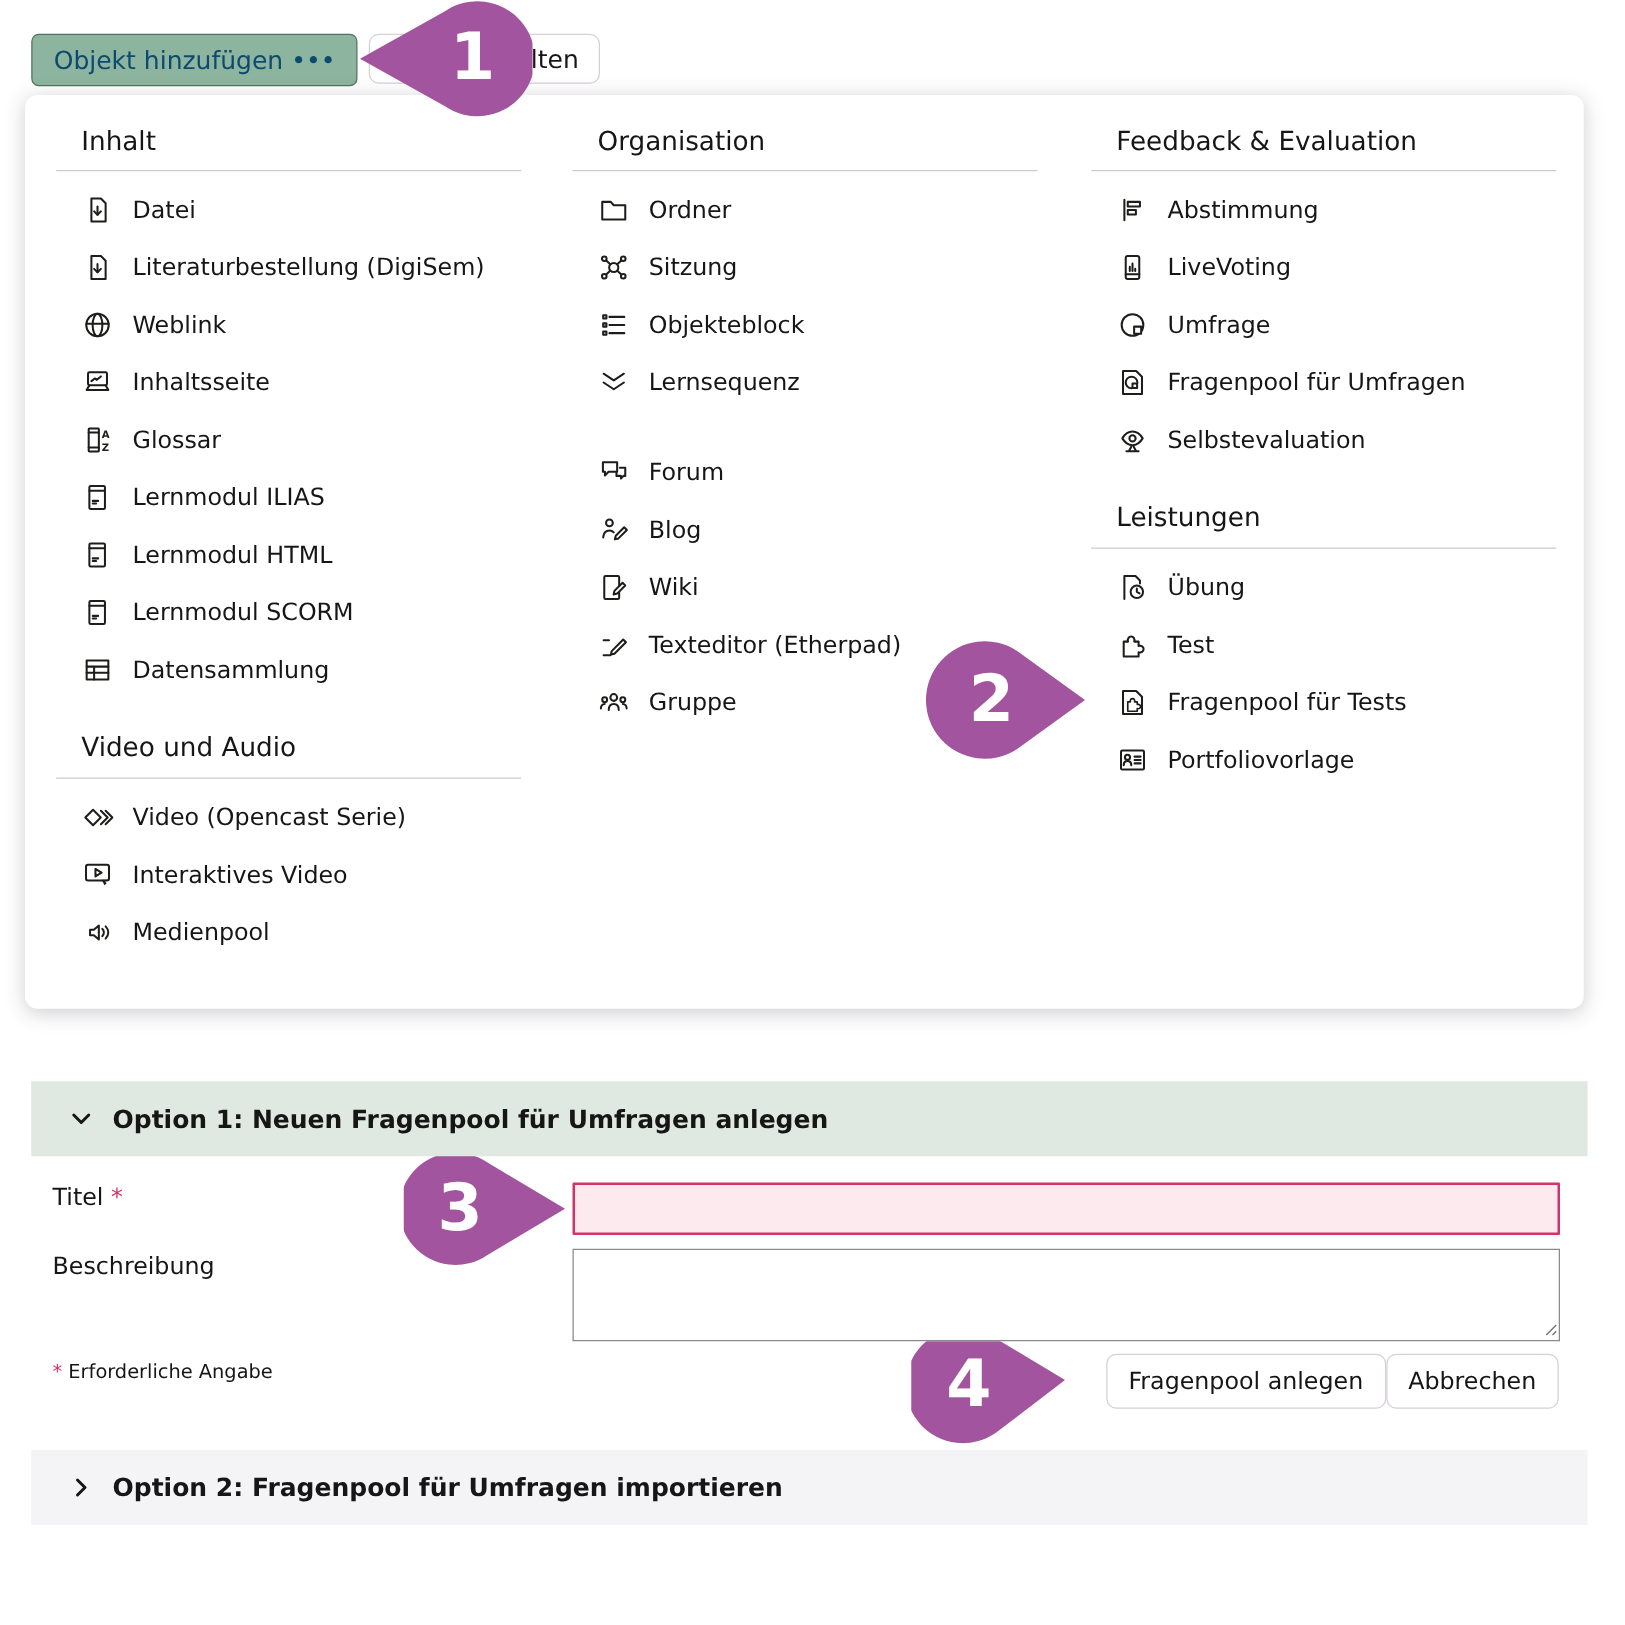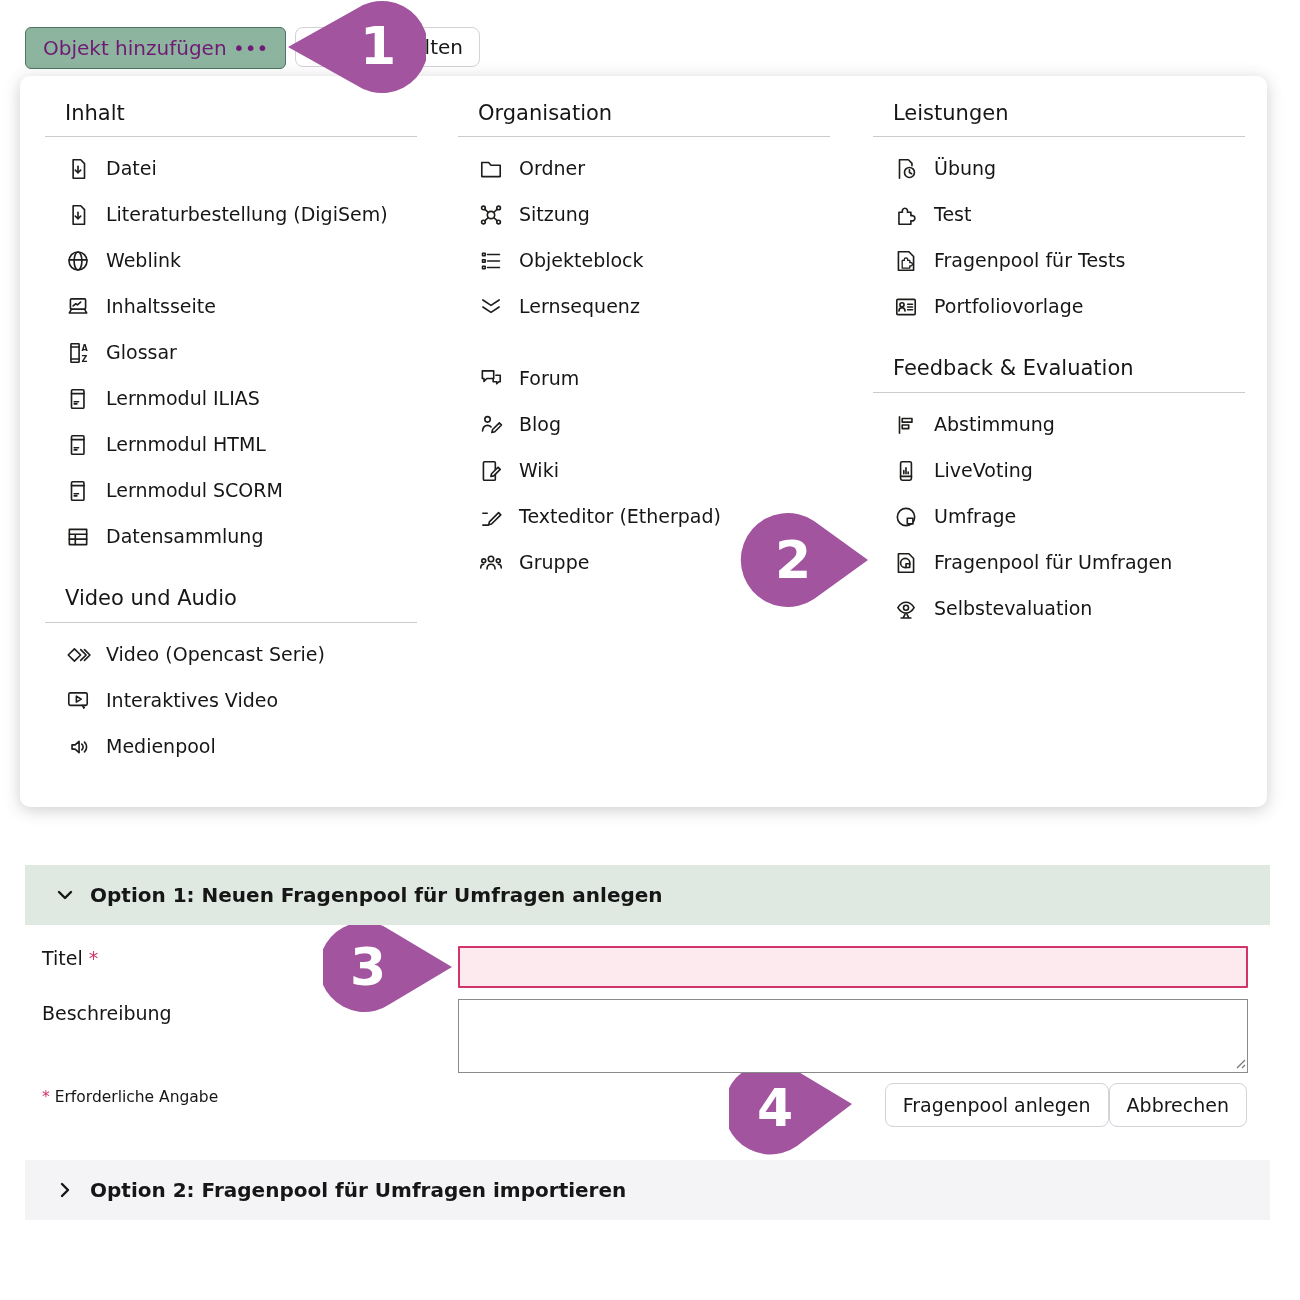--- a/index.html
+++ b/index.html
@@ -2,21 +2,21 @@
 <html><head>
 <meta charset="utf-8">
 <style>
   html,body{margin:0;padding:0;background:#fff;}
   #stage{position:relative;width:1300px;height:1300px;background:#fff;
     font-family:"DejaVu Sans","Liberation Sans",sans-serif;color:#161616;overflow:hidden;}
 
   
   .btn-green{position:absolute;left:25px;top:27px;height:40px;display:flex;align-items:center;
     padding:0 17px;background:#8db49e;border:1px solid #4e7360;border-radius:6px;
-    font-size:20px;color:#701a75;cursor:pointer;white-space:nowrap;}
+    font-size:20px;color:#0c4a6e;cursor:pointer;white-space:nowrap;}
   .btn-ghost{position:absolute;left:295px;top:27px;width:185px;height:40px;background:#fff;
     border:1px solid #d6d0d8;border-radius:8px;font-size:20px;color:#161616;
     display:flex;align-items:center;justify-content:flex-end;padding-right:16px;box-sizing:border-box;}
 
   
   #menu-panel{position:absolute;left:20px;top:76px;width:1247px;height:731px;background:#fff;
     border-radius:10px;box-shadow:0 3px 16px rgba(60,60,70,.25);}
   .menu-col{position:absolute;top:24px;width:372px;}
   .menu-col.c0{left:25px;} .menu-col.c1{left:438px;} .menu-col.c2{left:853px;}
   .menu-section{margin-top:0;}
@@ -189,20 +189,49 @@
                   <circle cx="5.3" cy="10" r="1.8"></circle>
                   <path d="M2.5 16.5c0-2.2 1.2-3.4 2.8-3.4"></path>
                   <circle cx="18.7" cy="10" r="1.8"></circle>
                   <path d="M21.5 16.5c0-2.2-1.2-3.4-2.8-3.4"></path>
                 </svg></span><span class="ml">Gruppe</span></li>
           </ul>
         </div>
       </div>
     <div class="menu-col c2">
         <div class="menu-section">
+          <h3>Feedback &amp; Evaluation</h3>
+          <ul>
+            <li><span class="mi"><svg width="26" height="26" viewBox="0 0 24 24" fill="none" stroke="#1d1d1b" stroke-width="1.5" stroke-linecap="round" stroke-linejoin="round">
+                  <path d="M6 4.5v15"></path>
+                  <rect x="8.5" y="6" width="9" height="3.4"></rect>
+                  <rect x="8.5" y="12" width="6" height="3.4"></rect>
+                </svg></span><span class="ml">Abstimmung</span></li>
+            <li><span class="mi"><svg width="26" height="26" viewBox="0 0 24 24" fill="none" stroke="#1d1d1b" stroke-width="1.5" stroke-linecap="round" stroke-linejoin="round">
+                  <rect x="7" y="3.5" width="10" height="17" rx="1.5"></rect>
+                  <path d="M7 17h10"></path>
+                  <path d="M10 14.5v-3M12 14.5v-5.5M14 14.5v-1.5"></path>
+                </svg></span><span class="ml">LiveVoting</span></li>
+            <li><span class="mi"><svg width="26" height="26" viewBox="0 0 24 24" fill="none" stroke="#1d1d1b" stroke-width="1.5" stroke-linecap="round" stroke-linejoin="round">
+                  <circle cx="12" cy="12" r="8"></circle>
+                  <rect x="13.2" y="13.2" width="5.2" height="5.2" fill="#fff"></rect>
+                </svg></span><span class="ml">Umfrage</span></li>
+            <li><span class="mi"><svg width="26" height="26" viewBox="0 0 24 24" fill="none" stroke="#1d1d1b" stroke-width="1.5" stroke-linecap="round" stroke-linejoin="round">
+                  <path d="M5 3.5h9.7L19 7.8V20.5H5z"></path>
+                  <circle cx="11.3" cy="12" r="4.3"></circle>
+                  <rect x="12" y="12.7" width="3.4" height="3.4" fill="#fff"></rect>
+                </svg></span><span class="ml">Fragenpool für Umfragen</span></li>
+            <li><span class="mi"><svg width="26" height="26" viewBox="0 0 24 24" fill="none" stroke="#1d1d1b" stroke-width="1.5" stroke-linecap="round" stroke-linejoin="round">
+                  <path d="M4.5 10.8c2-3.3 4.8-5 7.5-5s5.5 1.7 7.5 5c-2 3.3-4.8 5-7.5 5s-5.5-1.7-7.5-5z"></path>
+                  <circle cx="12" cy="10.8" r="2.3"></circle>
+                  <path d="M9.5 20l1.6-3M14.5 20l-1.6-3M7.5 20.3h9"></path>
+                </svg></span><span class="ml">Selbstevaluation</span></li>
+          </ul>
+        </div>
+        <div class="menu-section">
           <h3>Leistungen</h3>
           <ul>
             <li><span class="mi"><svg width="26" height="26" viewBox="0 0 24 24" fill="none" stroke="#1d1d1b" stroke-width="1.5" stroke-linecap="round" stroke-linejoin="round">
                   <path d="M6 20.5V3.5h8.2l3.3 3.3V9"></path>
                   <circle cx="15.2" cy="15.2" r="4.6"></circle>
                   <path d="M15.2 12.8v2.4l2 1.2"></path>
                 </svg></span><span class="ml">Übung</span></li>
             <li><span class="mi"><svg width="26" height="26" viewBox="0 0 24 24" fill="none" stroke="#1d1d1b" stroke-width="1.5" stroke-linecap="round" stroke-linejoin="round">
                   <path d="M5.5 9.5h3.2c-.6-2 .5-3.7 2.3-3.7s2.9 1.7 2.3 3.7h3.2v3.2c2-.6 3.7.5 3.7 2.3s-1.7 2.9-3.7 2.3v3.2H5.5z"></path>
                 </svg></span><span class="ml">Test</span></li>
@@ -211,49 +240,20 @@
                   <path d="M8.5 11.5h2c-.4-1.3.3-2.4 1.5-2.4s1.9 1.1 1.5 2.4h2v2c1.3-.4 2.4.3 2.4 1.5s-1.1 1.9-2.4 1.5v2h-7z" stroke-width="1.2"></path>
                 </svg></span><span class="ml">Fragenpool für Tests</span></li>
             <li><span class="mi"><svg width="26" height="26" viewBox="0 0 24 24" fill="none" stroke="#1d1d1b" stroke-width="1.5" stroke-linecap="round" stroke-linejoin="round">
                   <rect x="3.5" y="5" width="17" height="14" rx="1"></rect>
                   <circle cx="8.3" cy="10" r="1.9"></circle>
                   <path d="M5.5 15.8c0-2 1.2-3.1 2.8-3.1s2.8 1.1 2.8 3.1"></path>
                   <path d="M13.5 9.5h4.5M13.5 12h4.5M13.5 14.5h4.5"></path>
                 </svg></span><span class="ml">Portfoliovorlage</span></li>
           </ul>
         </div>
-        <div class="menu-section">
-          <h3>Feedback &amp; Evaluation</h3>
-          <ul>
-            <li><span class="mi"><svg width="26" height="26" viewBox="0 0 24 24" fill="none" stroke="#1d1d1b" stroke-width="1.5" stroke-linecap="round" stroke-linejoin="round">
-                  <path d="M6 4.5v15"></path>
-                  <rect x="8.5" y="6" width="9" height="3.4"></rect>
-                  <rect x="8.5" y="12" width="6" height="3.4"></rect>
-                </svg></span><span class="ml">Abstimmung</span></li>
-            <li><span class="mi"><svg width="26" height="26" viewBox="0 0 24 24" fill="none" stroke="#1d1d1b" stroke-width="1.5" stroke-linecap="round" stroke-linejoin="round">
-                  <rect x="7" y="3.5" width="10" height="17" rx="1.5"></rect>
-                  <path d="M7 17h10"></path>
-                  <path d="M10 14.5v-3M12 14.5v-5.5M14 14.5v-1.5"></path>
-                </svg></span><span class="ml">LiveVoting</span></li>
-            <li><span class="mi"><svg width="26" height="26" viewBox="0 0 24 24" fill="none" stroke="#1d1d1b" stroke-width="1.5" stroke-linecap="round" stroke-linejoin="round">
-                  <circle cx="12" cy="12" r="8"></circle>
-                  <rect x="13.2" y="13.2" width="5.2" height="5.2" fill="#fff"></rect>
-                </svg></span><span class="ml">Umfrage</span></li>
-            <li><span class="mi"><svg width="26" height="26" viewBox="0 0 24 24" fill="none" stroke="#1d1d1b" stroke-width="1.5" stroke-linecap="round" stroke-linejoin="round">
-                  <path d="M5 3.5h9.7L19 7.8V20.5H5z"></path>
-                  <circle cx="11.3" cy="12" r="4.3"></circle>
-                  <rect x="12" y="12.7" width="3.4" height="3.4" fill="#fff"></rect>
-                </svg></span><span class="ml">Fragenpool für Umfragen</span></li>
-            <li><span class="mi"><svg width="26" height="26" viewBox="0 0 24 24" fill="none" stroke="#1d1d1b" stroke-width="1.5" stroke-linecap="round" stroke-linejoin="round">
-                  <path d="M4.5 10.8c2-3.3 4.8-5 7.5-5s5.5 1.7 7.5 5c-2 3.3-4.8 5-7.5 5s-5.5-1.7-7.5-5z"></path>
-                  <circle cx="12" cy="10.8" r="2.3"></circle>
-                  <path d="M9.5 20l1.6-3M14.5 20l-1.6-3M7.5 20.3h9"></path>
-                </svg></span><span class="ml">Selbstevaluation</span></li>
-          </ul>
-        </div>
       </div>
   </div>
 
   <div class="callout" style="left:286px;top:0px;width:140px;height:94px">
     <svg width="140" height="94" viewBox="0 0 140 94">
       <path d="M2,47 L70,9 A46,46 0 1 1 70,85 Z" fill="#a3549e"></path>
     </svg>
     <span class="num" style="left:60px;top:16px">1</span>
   </div>
 

